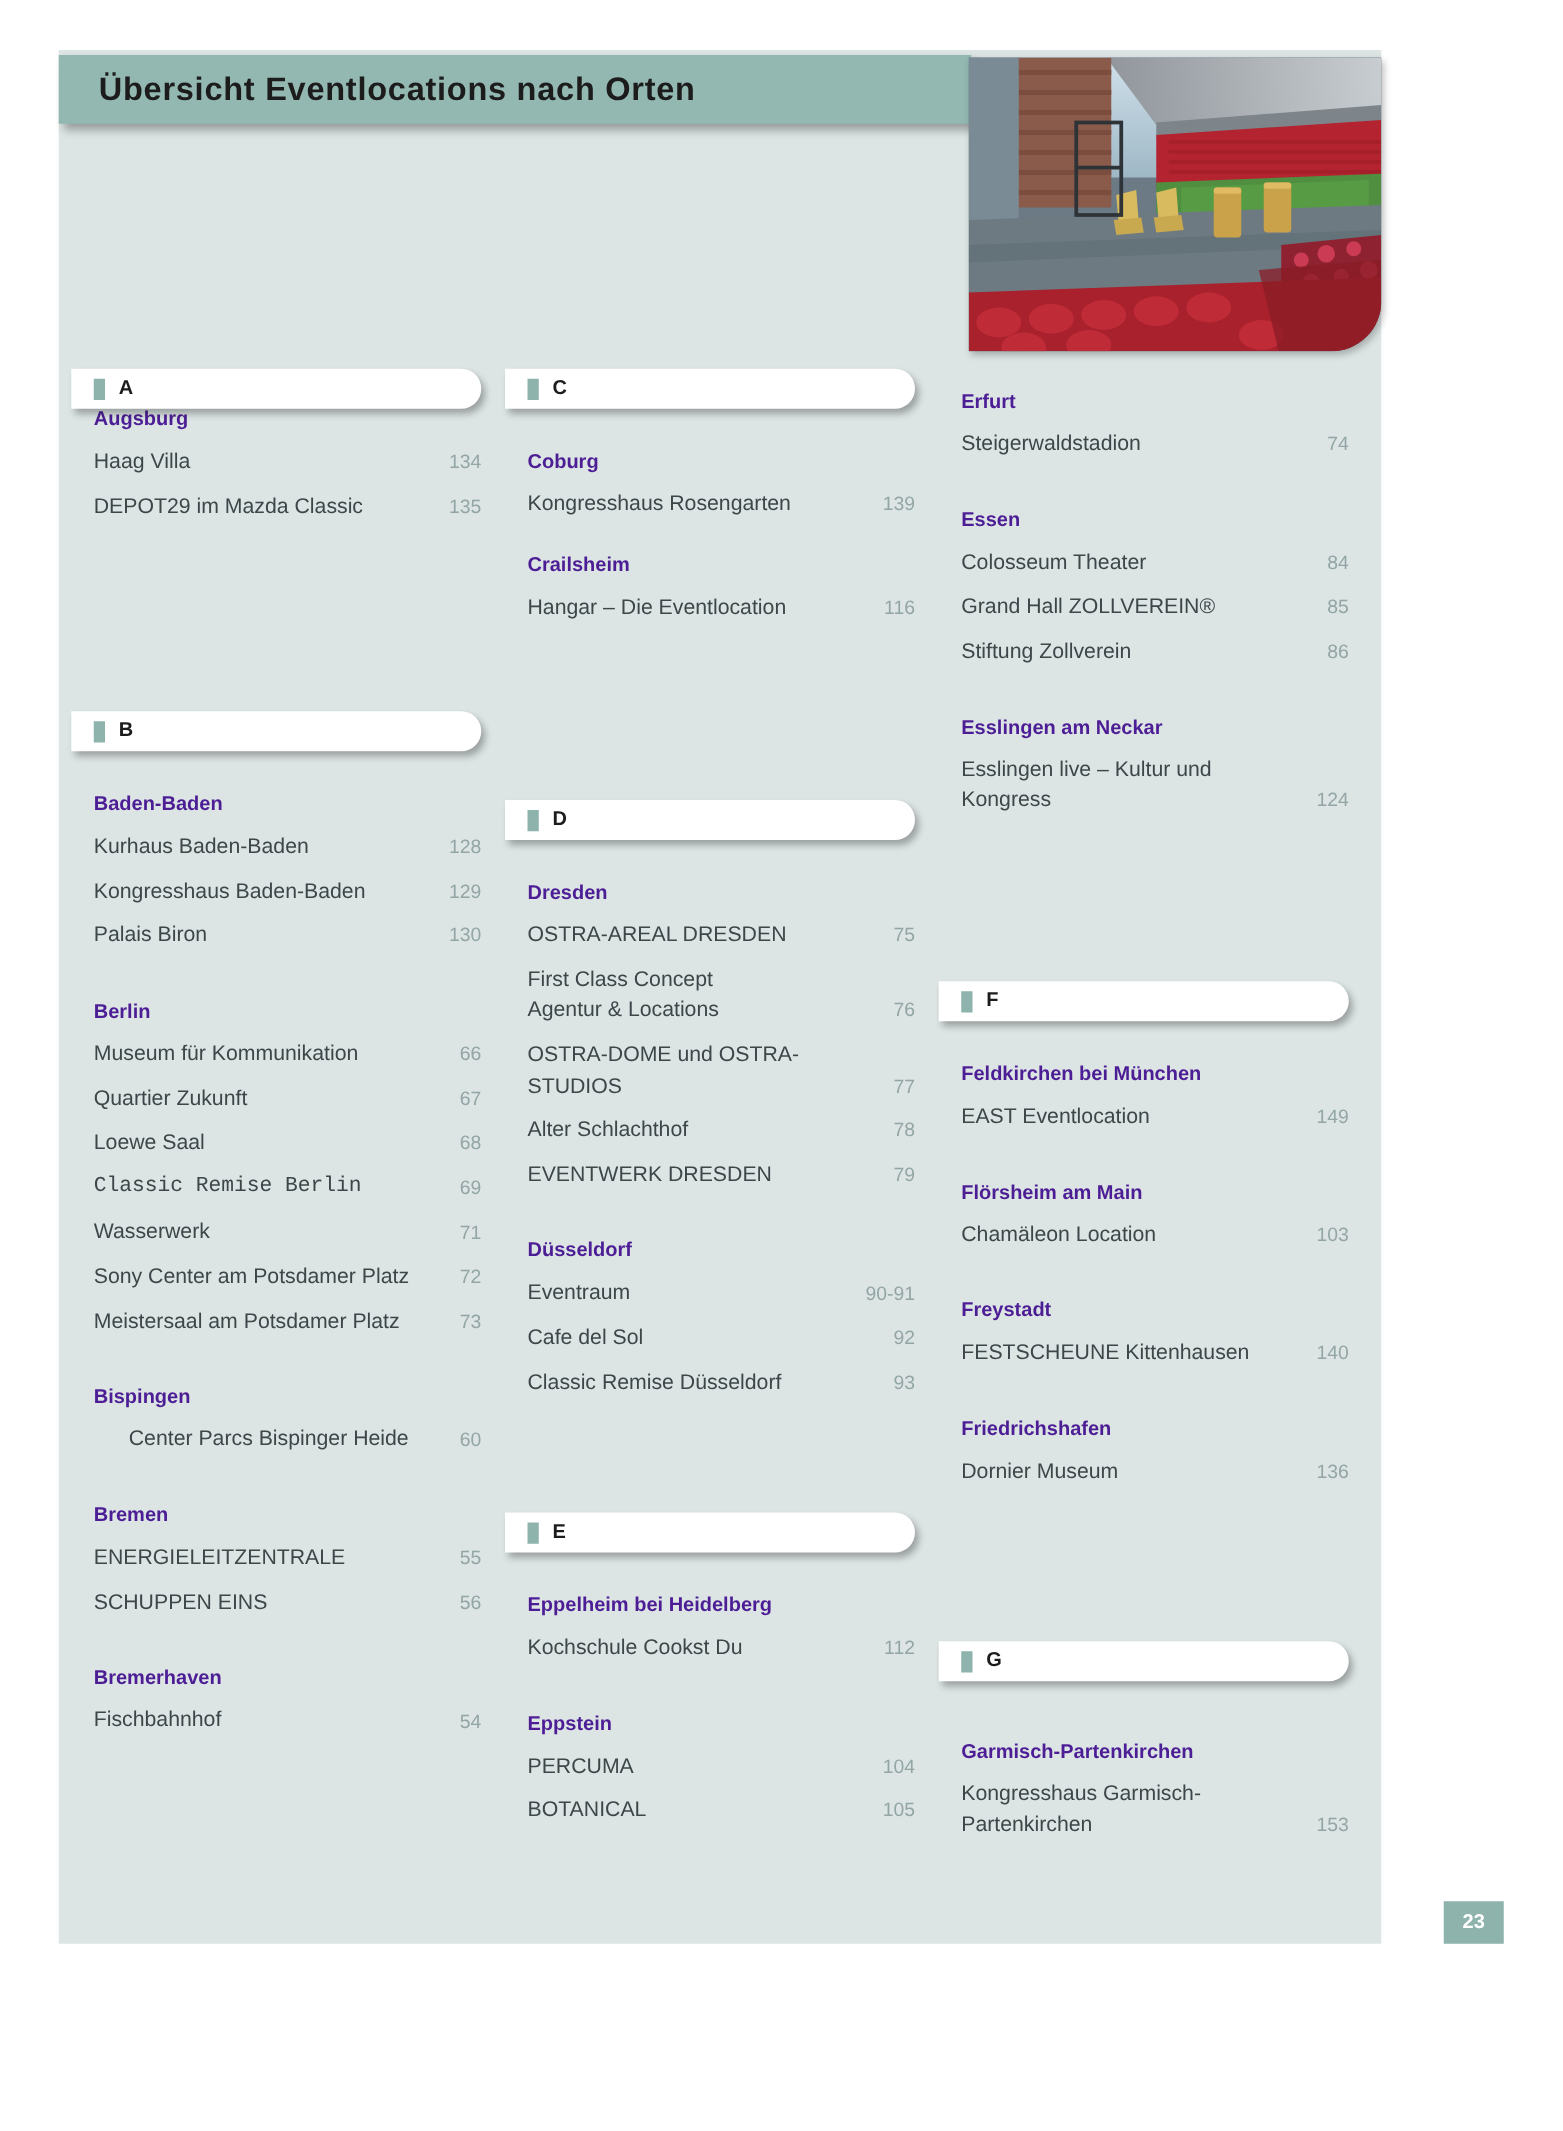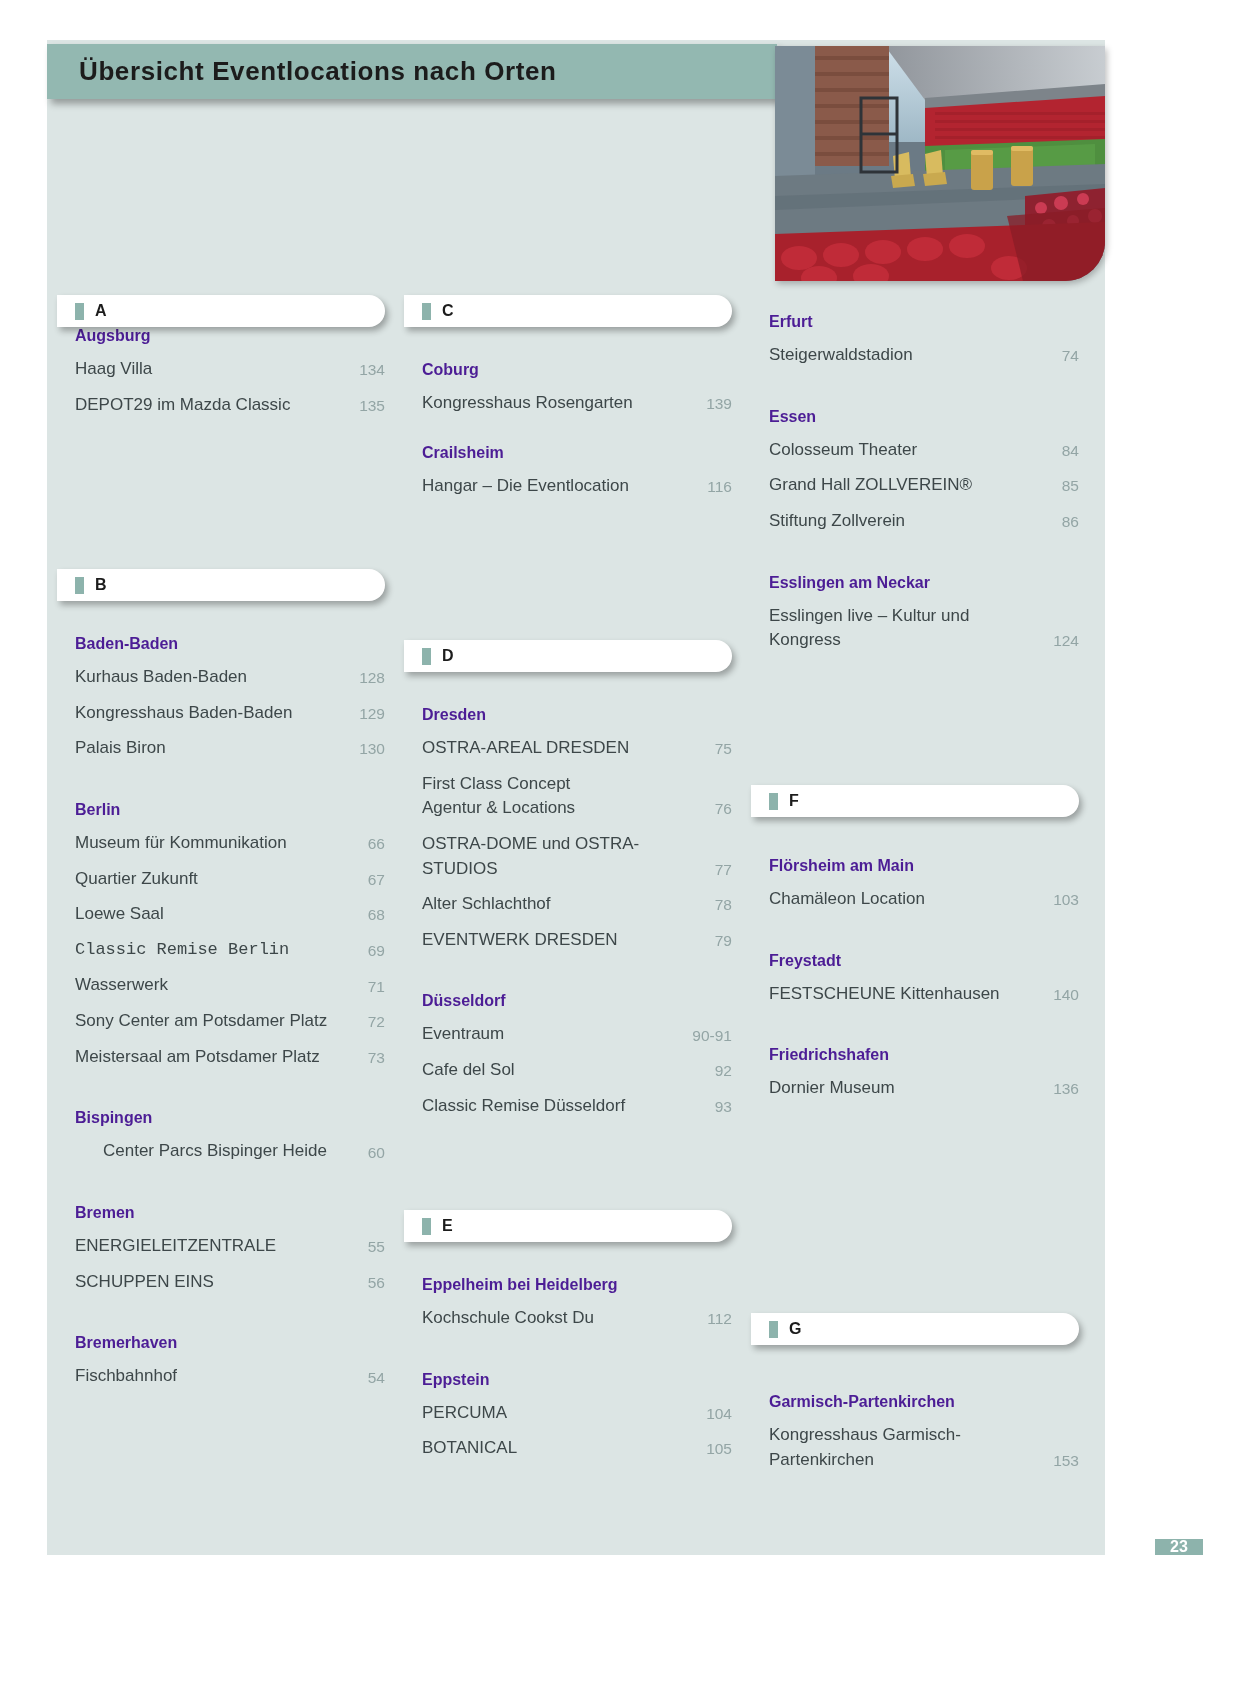--- a/index.html
+++ b/index.html
@@ -114,21 +114,21 @@
     text-align: right;
     align-self: flex-end;
     white-space: nowrap;
   }
   .entry.multiline .entry-page { align-self: flex-end; }
 
   
   .pagebadge {
     position: absolute;
     right: 47px; bottom: 150px;
-    width: 48px; height: 16px;
+    width: 48px; height: 34px;
     background: #8db3ac;
     color: #ffffff;
     font-size: 16px;
     font-weight: bold;
     display: flex; align-items: center; justify-content: center;
   }
 </style>
 </head>
 <body>
 
@@ -449,20 +449,27 @@
 Kongress</span>
               <span class="entry-page">124</span>
             </div>
           </div>
         </div>
         <div class="section" style="position: absolute; top: 490px; left: 0px; width: 310px;">
           <div class="letter-bar">
             <span class="letter-marker"></span>
             <span class="letter-text">F</span>
           </div>
+          <div class="city-block" style="margin-top: 34px;">
+            <div class="city-name">Feldkirchen bei München</div>
+            <div class="entry">
+              <span class="entry-name" style="white-space: pre-line;">EAST Eventlocation</span>
+              <span class="entry-page">149</span>
+            </div>
+          </div>
           <div class="city-block" style="margin-top: 40px;">
             <div class="city-name">Flörsheim am Main</div>
             <div class="entry">
               <span class="entry-name" style="white-space: pre-line;">Chamäleon Location</span>
               <span class="entry-page">103</span>
             </div>
           </div>
           <div class="city-block" style="margin-top: 40px;">
             <div class="city-name">Freystadt</div>
             <div class="entry">

